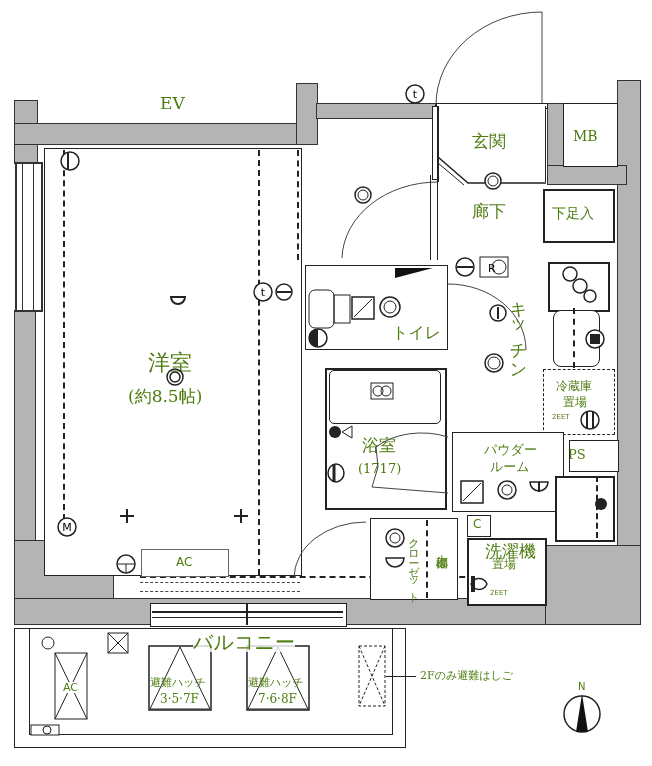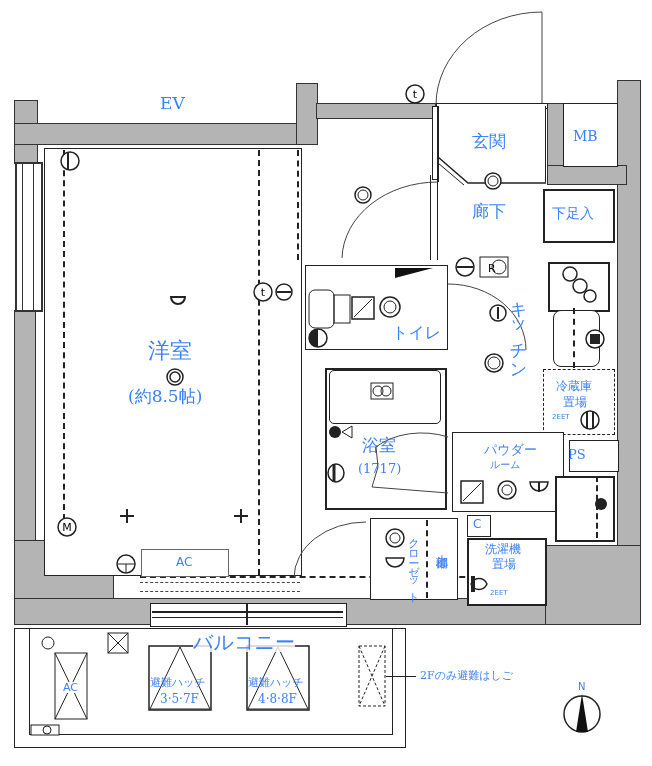--- a/index.html
+++ b/index.html
@@ -3,22 +3,22 @@
 <meta charset="utf-8">
 <style>
   html,body{margin:0;padding:0;background:#fff;}
   body{width:652px;height:766px;position:relative;overflow:hidden;font-family:"DejaVu Serif","Liberation Serif",serif;color:#222;}
   .abs{position:absolute;}
   .wall{position:absolute;background:#b4b4b4;border:1px solid #333;box-sizing:border-box;}
   .line{position:absolute;border:1px solid #222;box-sizing:border-box;background:#fff;}
   .thin{position:absolute;border:1px solid #444;box-sizing:border-box;}
   .dash-v{position:absolute;width:0;border-left:2px dashed #222;}
   .dash-h{position:absolute;height:0;border-top:2px dashed #222;}
-  .lbl{position:absolute;white-space:nowrap;color:#3b82f6;line-height:1;}
-  .lbl-lg{font-size:22px;}
+  .lbl{position:absolute;white-space:nowrap;color:#4d7c0f;line-height:1;}
+  .lbl-lg{font-size:22px;margin-top:12px;}
   .lbl-md{font-size:17px;}
   .lbl-sm{font-size:12px;}
   .lbl-xs{font-size:10px;}
   .vert{writing-mode:vertical-rl;letter-spacing:1px;}
   svg{position:absolute;overflow:visible;}
 </style>
 </head>
 <body>
 
 <div class="lbl lbl-md" style="left:160px;top:95px;">EV</div>
@@ -211,21 +211,21 @@
     <line x1="8" y1="2" x2="8" y2="20" stroke="#222" stroke-width="3"></line>
   </svg>
 <svg style="left:370px;top:445px;" width="80" height="50">
     <path d="M2 42 L8 22 L6 2" fill="none" stroke="#444"></path>
     <path d="M2 42 L78 48" fill="none" stroke="#444"></path>
     <path d="M6 2 A60 40 0 0 1 78 -8" fill="none" stroke="#444"></path>
   </svg>
 
 <div class="line" style="left:452px;top:432px;width:112px;height:80px;border-width:1px;"></div>
 <div class="lbl lbl-sm" style="left:484px;top:443px;font-size:13px;">パウダー</div>
-<div class="lbl lbl-sm" style="left:490px;top:460px;font-size:10px;">ルーム</div>
+<div class="lbl lbl-sm" style="left:490px;top:460px;font-size:13px;">ルーム</div>
 <svg style="left:460px;top:478px;" width="92" height="26">
     <rect x="1" y="3" width="22" height="22" fill="#fff" stroke="#222" stroke-width="1.5"></rect>
     <line x1="3" y1="23" x2="21" y2="5" stroke="#222"></line>
     <circle cx="47" cy="12" r="9" fill="none" stroke="#222" stroke-width="1.5"></circle>
     <circle cx="47" cy="12" r="5" fill="none" stroke="#222"></circle>
     <path d="M70 4 H88 A9 9 0 0 1 70 4 Z" fill="#fff" stroke="#222" stroke-width="1.5"></path>
     <line x1="79" y1="4" x2="79" y2="14" stroke="#222" stroke-width="2"></line>
   </svg>
 <div class="abs" style="left:569px;top:440px;width:48px;height:30px;border:1px solid #222;background:#fff;"></div>
 <div class="lbl lbl-sm" style="left:568px;top:448px;font-size:13px;">PS</div>
@@ -247,21 +247,21 @@
     <path d="M2 2 H20 A9 9 0 0 1 2 2 Z" fill="#fff" stroke="#222" stroke-width="1.5"></path>
   </svg>
 <div class="lbl lbl-xs vert" style="left:408px;top:530px;font-size:11px;">クローゼット</div>
 <div class="dash-v" style="left:426px;top:520px;height:78px;"></div>
 <div class="lbl lbl-xs vert" style="left:436px;top:545px;font-size:12px;">上部棚</div>
 <svg style="left:292px;top:520px;" width="76" height="60">
     <path d="M74 2 A72 56 0 0 0 2 58" fill="none" stroke="#444"></path>
   </svg>
 
 <div class="abs" style="left:467px;top:538px;width:76px;height:64px;border:2px solid #222;background:#fff;"></div>
-<div class="lbl lbl-xs" style="left:485px;top:543px;font-size:12px;">洗濯機</div>
+<div class="lbl lbl-xs" style="left:485px;top:543px;font-size:17px;">洗濯機</div>
 <div class="lbl lbl-xs" style="left:492px;top:558px;font-size:12px;">置場</div>
 <svg style="left:469px;top:572px;" width="20" height="24">
     <path d="M2 12 A9 10 0 0 1 18 12 A9 10 0 0 1 2 12 Z" fill="#fff" stroke="#222" stroke-width="1.5"></path>
     <rect x="2" y="4" width="4" height="16" fill="#222"></rect>
   </svg>
 <div class="lbl" style="left:490px;top:590px;font-size:7px;font-family:'DejaVu Sans',sans-serif;">2EET</div>
 
 <div class="line" style="left:14px;top:628px;width:392px;height:120px;border-width:1px;"></div>
 <div class="abs" style="left:29px;top:628px;width:362px;height:106px;border:1px solid #222;border-top:none;"></div>
 <svg style="left:40px;top:635px;" width="16" height="16">
@@ -285,21 +285,21 @@
     <path d="M32 2 L2 64 L62 64 Z" fill="none" stroke="#222"></path>
   </svg>
 <div class="lbl lbl-xs" style="left:150px;top:677px;font-size:11px;">避難ハッチ</div>
 <div class="lbl lbl-xs" style="left:160px;top:693px;font-size:12px;">3·5·7F</div>
 
 <svg style="left:246px;top:645px;" width="64" height="66">
     <rect x="1" y="1" width="62" height="64" fill="#fff" stroke="#222" stroke-width="1.5"></rect>
     <path d="M32 2 L2 64 L62 64 Z" fill="none" stroke="#222"></path>
   </svg>
 <div class="lbl lbl-xs" style="left:248px;top:677px;font-size:11px;">避難ハッチ</div>
-<div class="lbl lbl-xs" style="left:258px;top:693px;font-size:12px;">4·8·8F</div>
+<div class="lbl lbl-xs" style="left:258px;top:693px;font-size:12px;">7·6·8F</div>
 
 <div class="lbl lbl-md" style="left:193px;top:632px;font-size:20px;background:rgba(255,255,255,0.8);">バルコニー</div>
 
 <svg style="left:358px;top:645px;" width="28" height="62">
     <rect x="1" y="1" width="26" height="60" fill="#fff" stroke="#222" stroke-dasharray="3 2"></rect>
     <line x1="1" y1="1" x2="27" y2="61" stroke="#222" stroke-dasharray="3 2"></line>
     <line x1="27" y1="1" x2="1" y2="61" stroke="#222" stroke-dasharray="3 2"></line>
   </svg>
 <div class="abs" style="left:386px;top:676px;width:30px;height:1px;background:#222;"></div>
 <div class="lbl lbl-sm" style="left:420px;top:670px;font-size:11px;">2Fのみ避難はしご</div>

